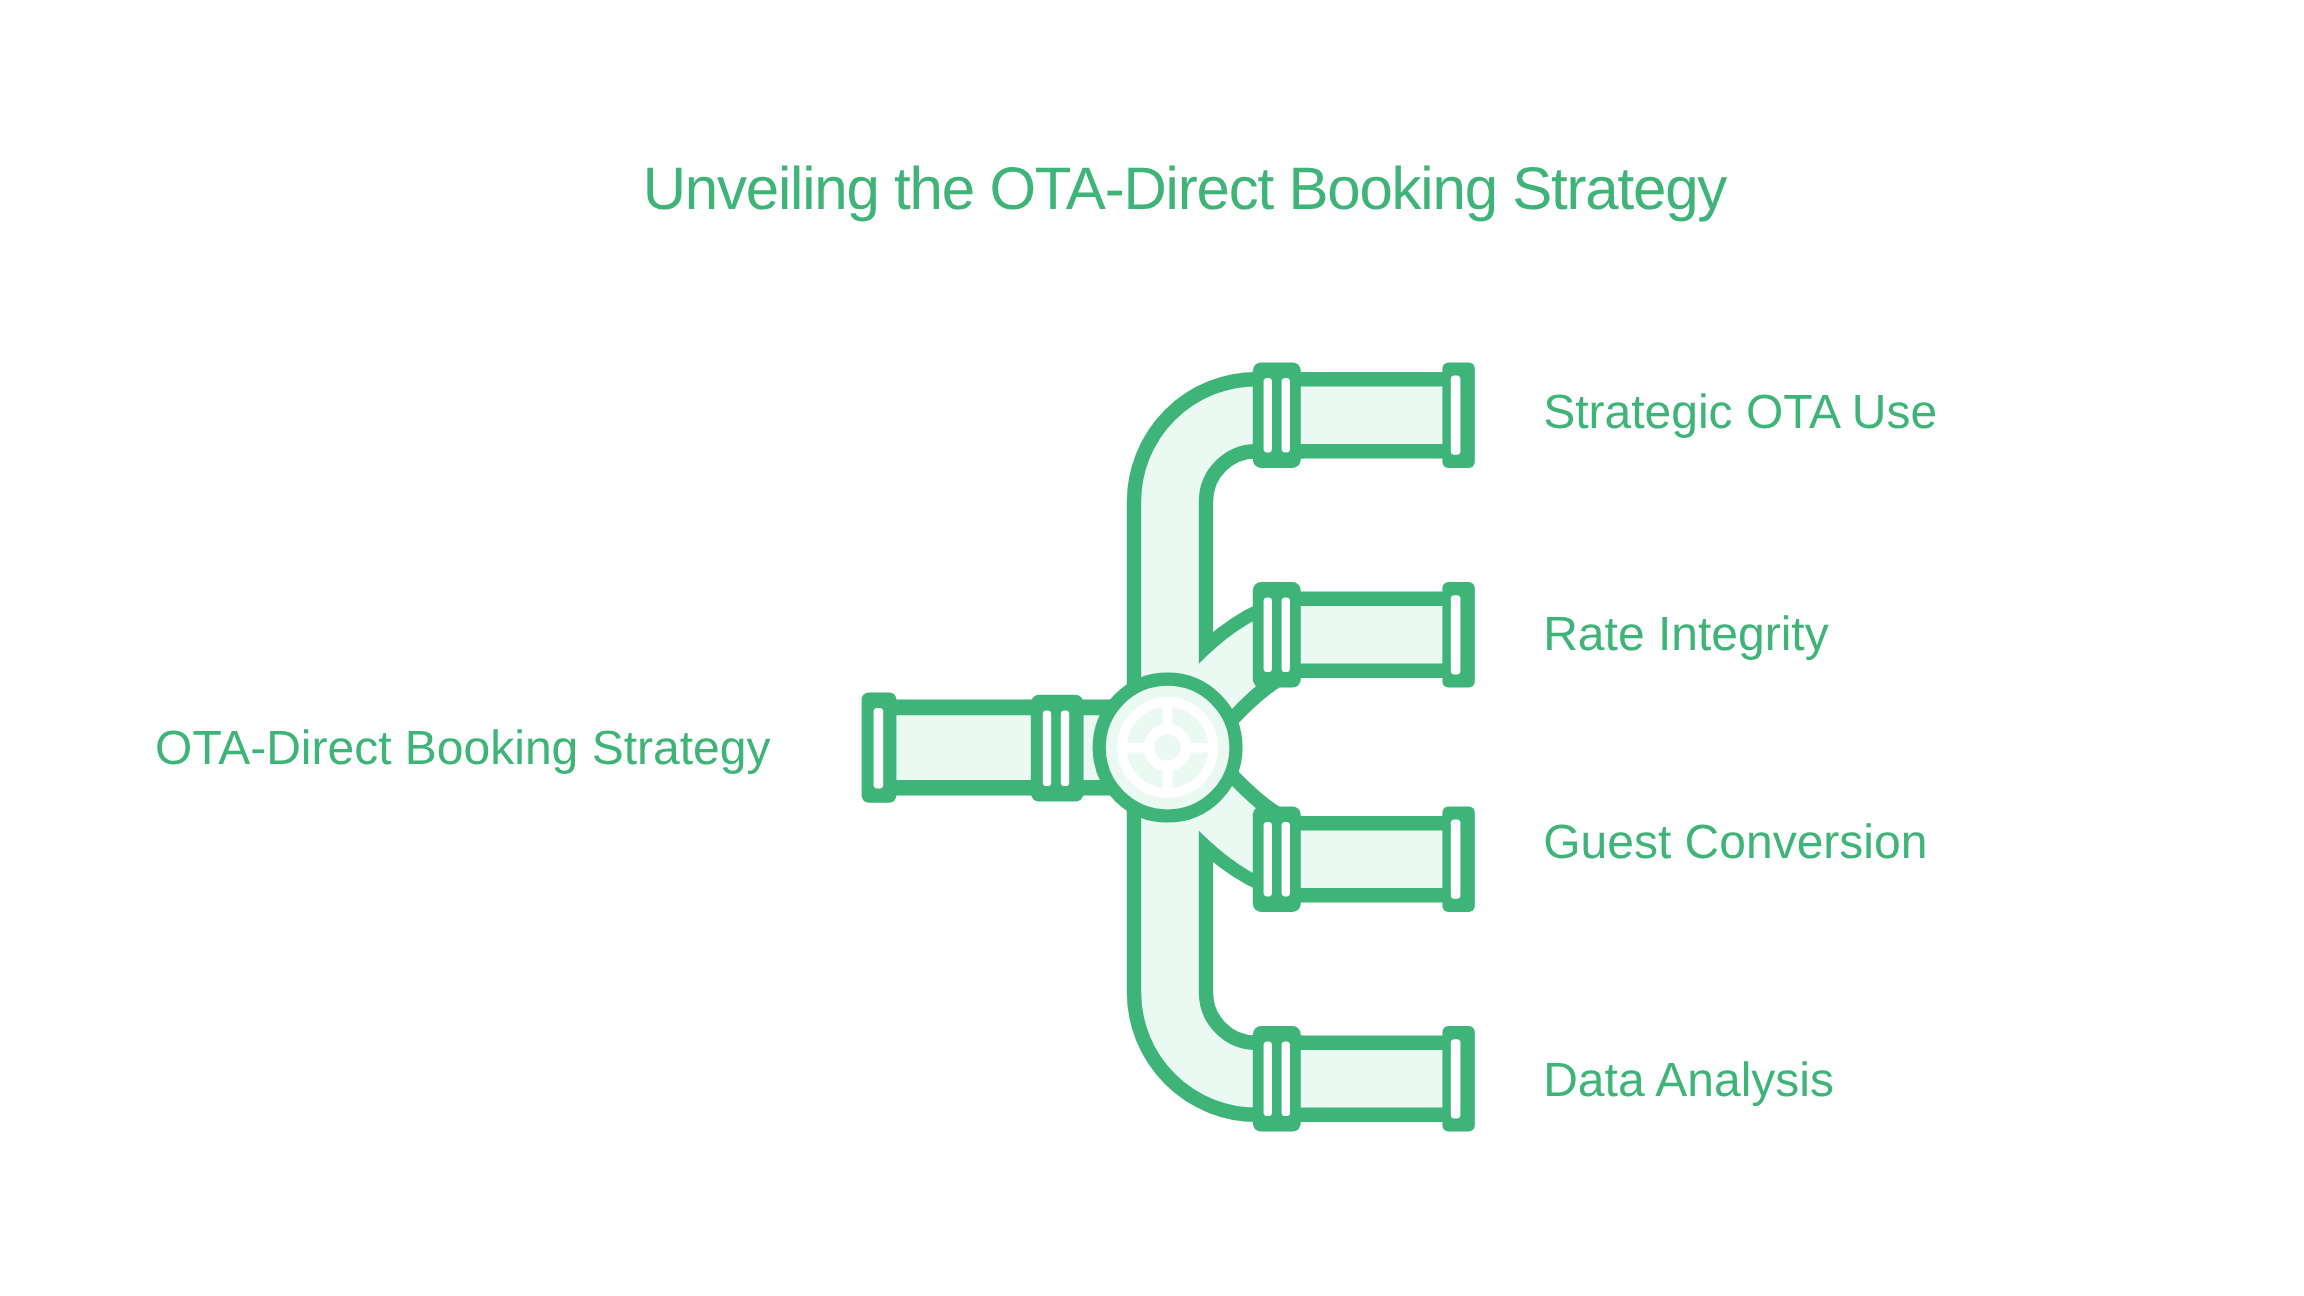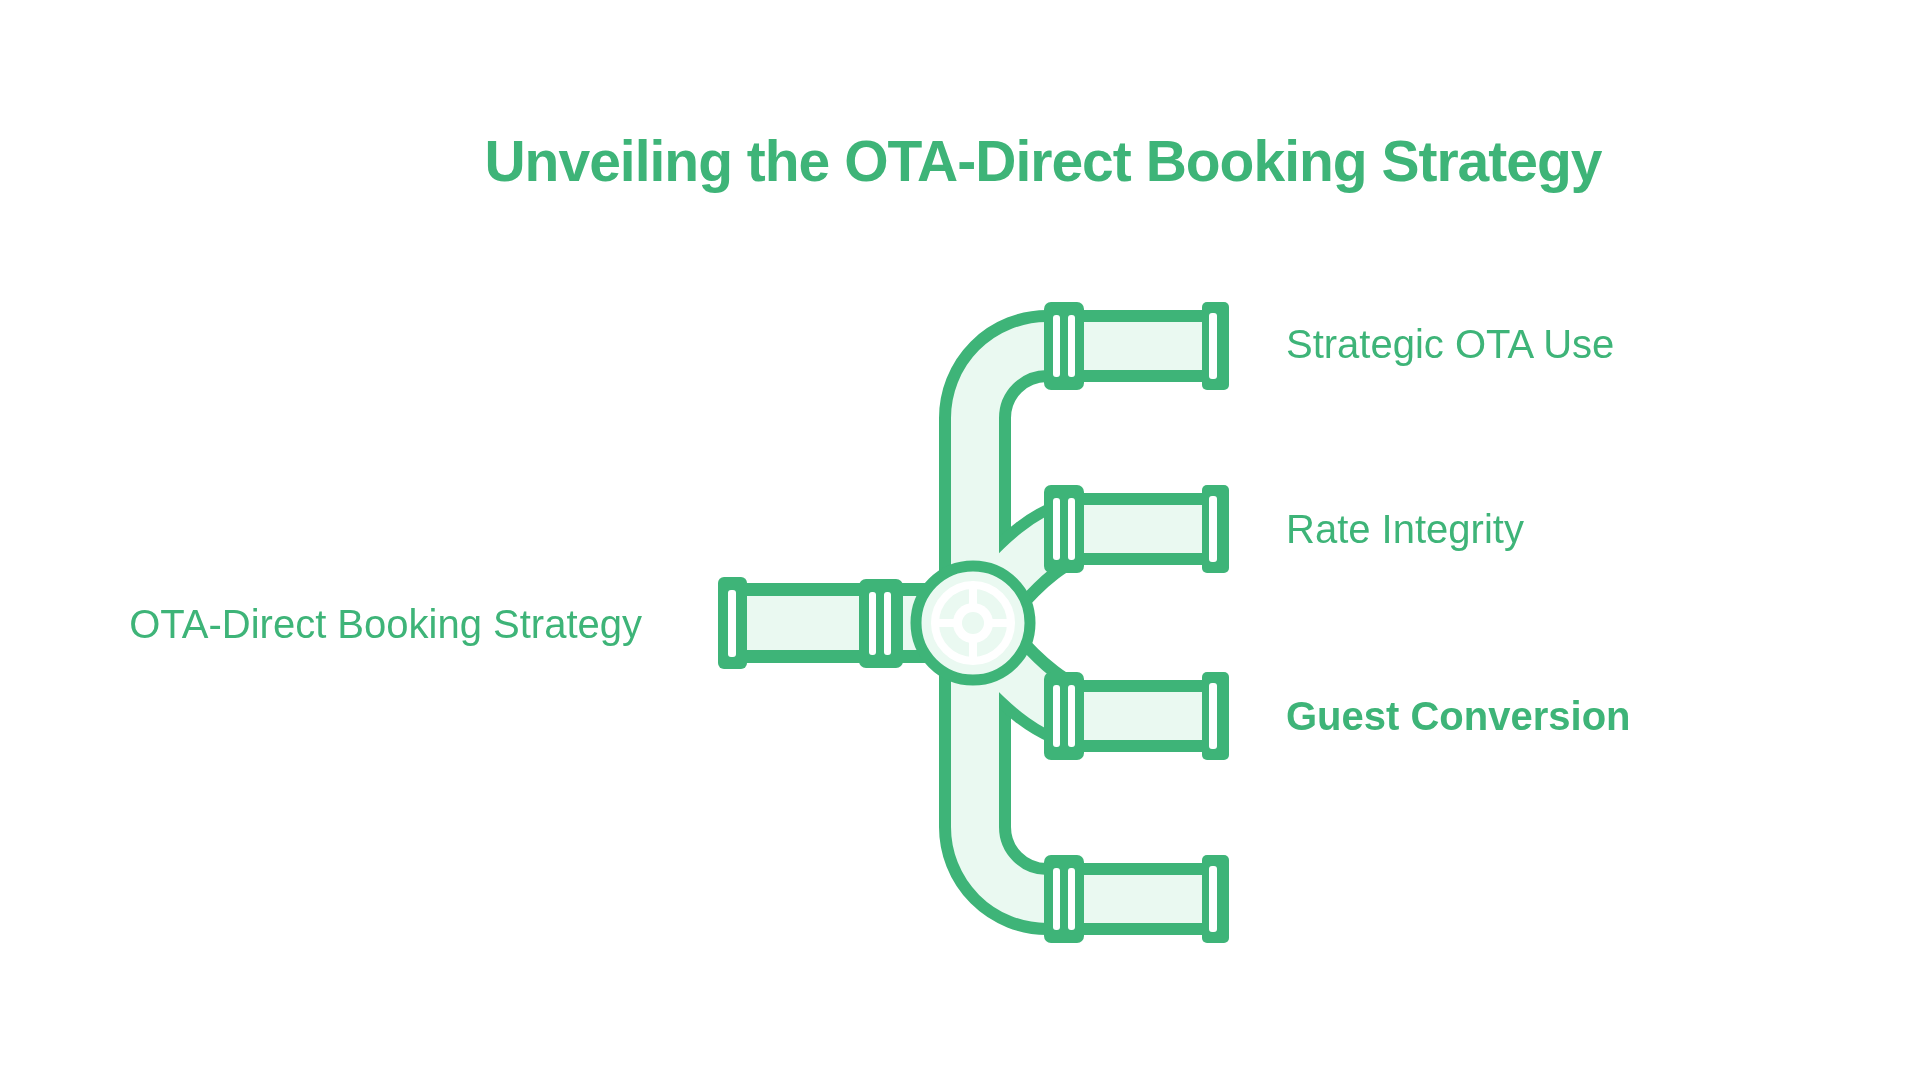--- a/index.html
+++ b/index.html
@@ -10,25 +10,25 @@
   }
   #stage {
     position: relative;
     width: 1920px;
     height: 1080px;
     background: #ffffff;
     overflow: hidden;
   }
   .page-title {
     position: absolute;
-    left: 1043px;
+    left: 987px;
     top: 128px;
     transform: translateX(-50%);
-    font-size: 57px;
-    font-weight: 700;
+    font-size: 50px;
+    font-weight: 400;
     letter-spacing: -1px;
     color: var(--green);
     white-space: nowrap;
   }
   .pipe-svg {
     position: absolute;
     left: 0;
     top: 0;
   }
   .label {
@@ -41,21 +41,21 @@
   }
   .label-source {
     right: 1278px;
     top: 602px;
     text-align: right;
     margin-left: 24px;
   }
   .label-branch { left: 1286px; }
   .label-branch-0 { top: 322px; }
   .label-branch-1 { top: 507px; }
-  .label-branch-2 { top: 694px; font-weight: bold; }
+  .label-branch-2 { top: 680px; }
   .label-branch-3 { top: 878px; }
   :root {
     --green: #3EB478;
     --light: #EAF9F1;
   }
 </style>
 </head>
 <body>
 
 <div id="stage">
@@ -144,14 +144,15 @@
   </svg>
 
   <div class="label label-source">OTA-Direct Booking Strategy</div>
 
   <div class="label label-branch label-branch-1">Rate Integrity</div>
 
   <div class="label label-branch label-branch-0">Strategic OTA Use</div>
 
   <div class="label label-branch label-branch-2">Guest Conversion</div>
 
+  <div class="label label-branch label-branch-3">Data Analysis</div>
 
 </div>
 
 </body></html>

